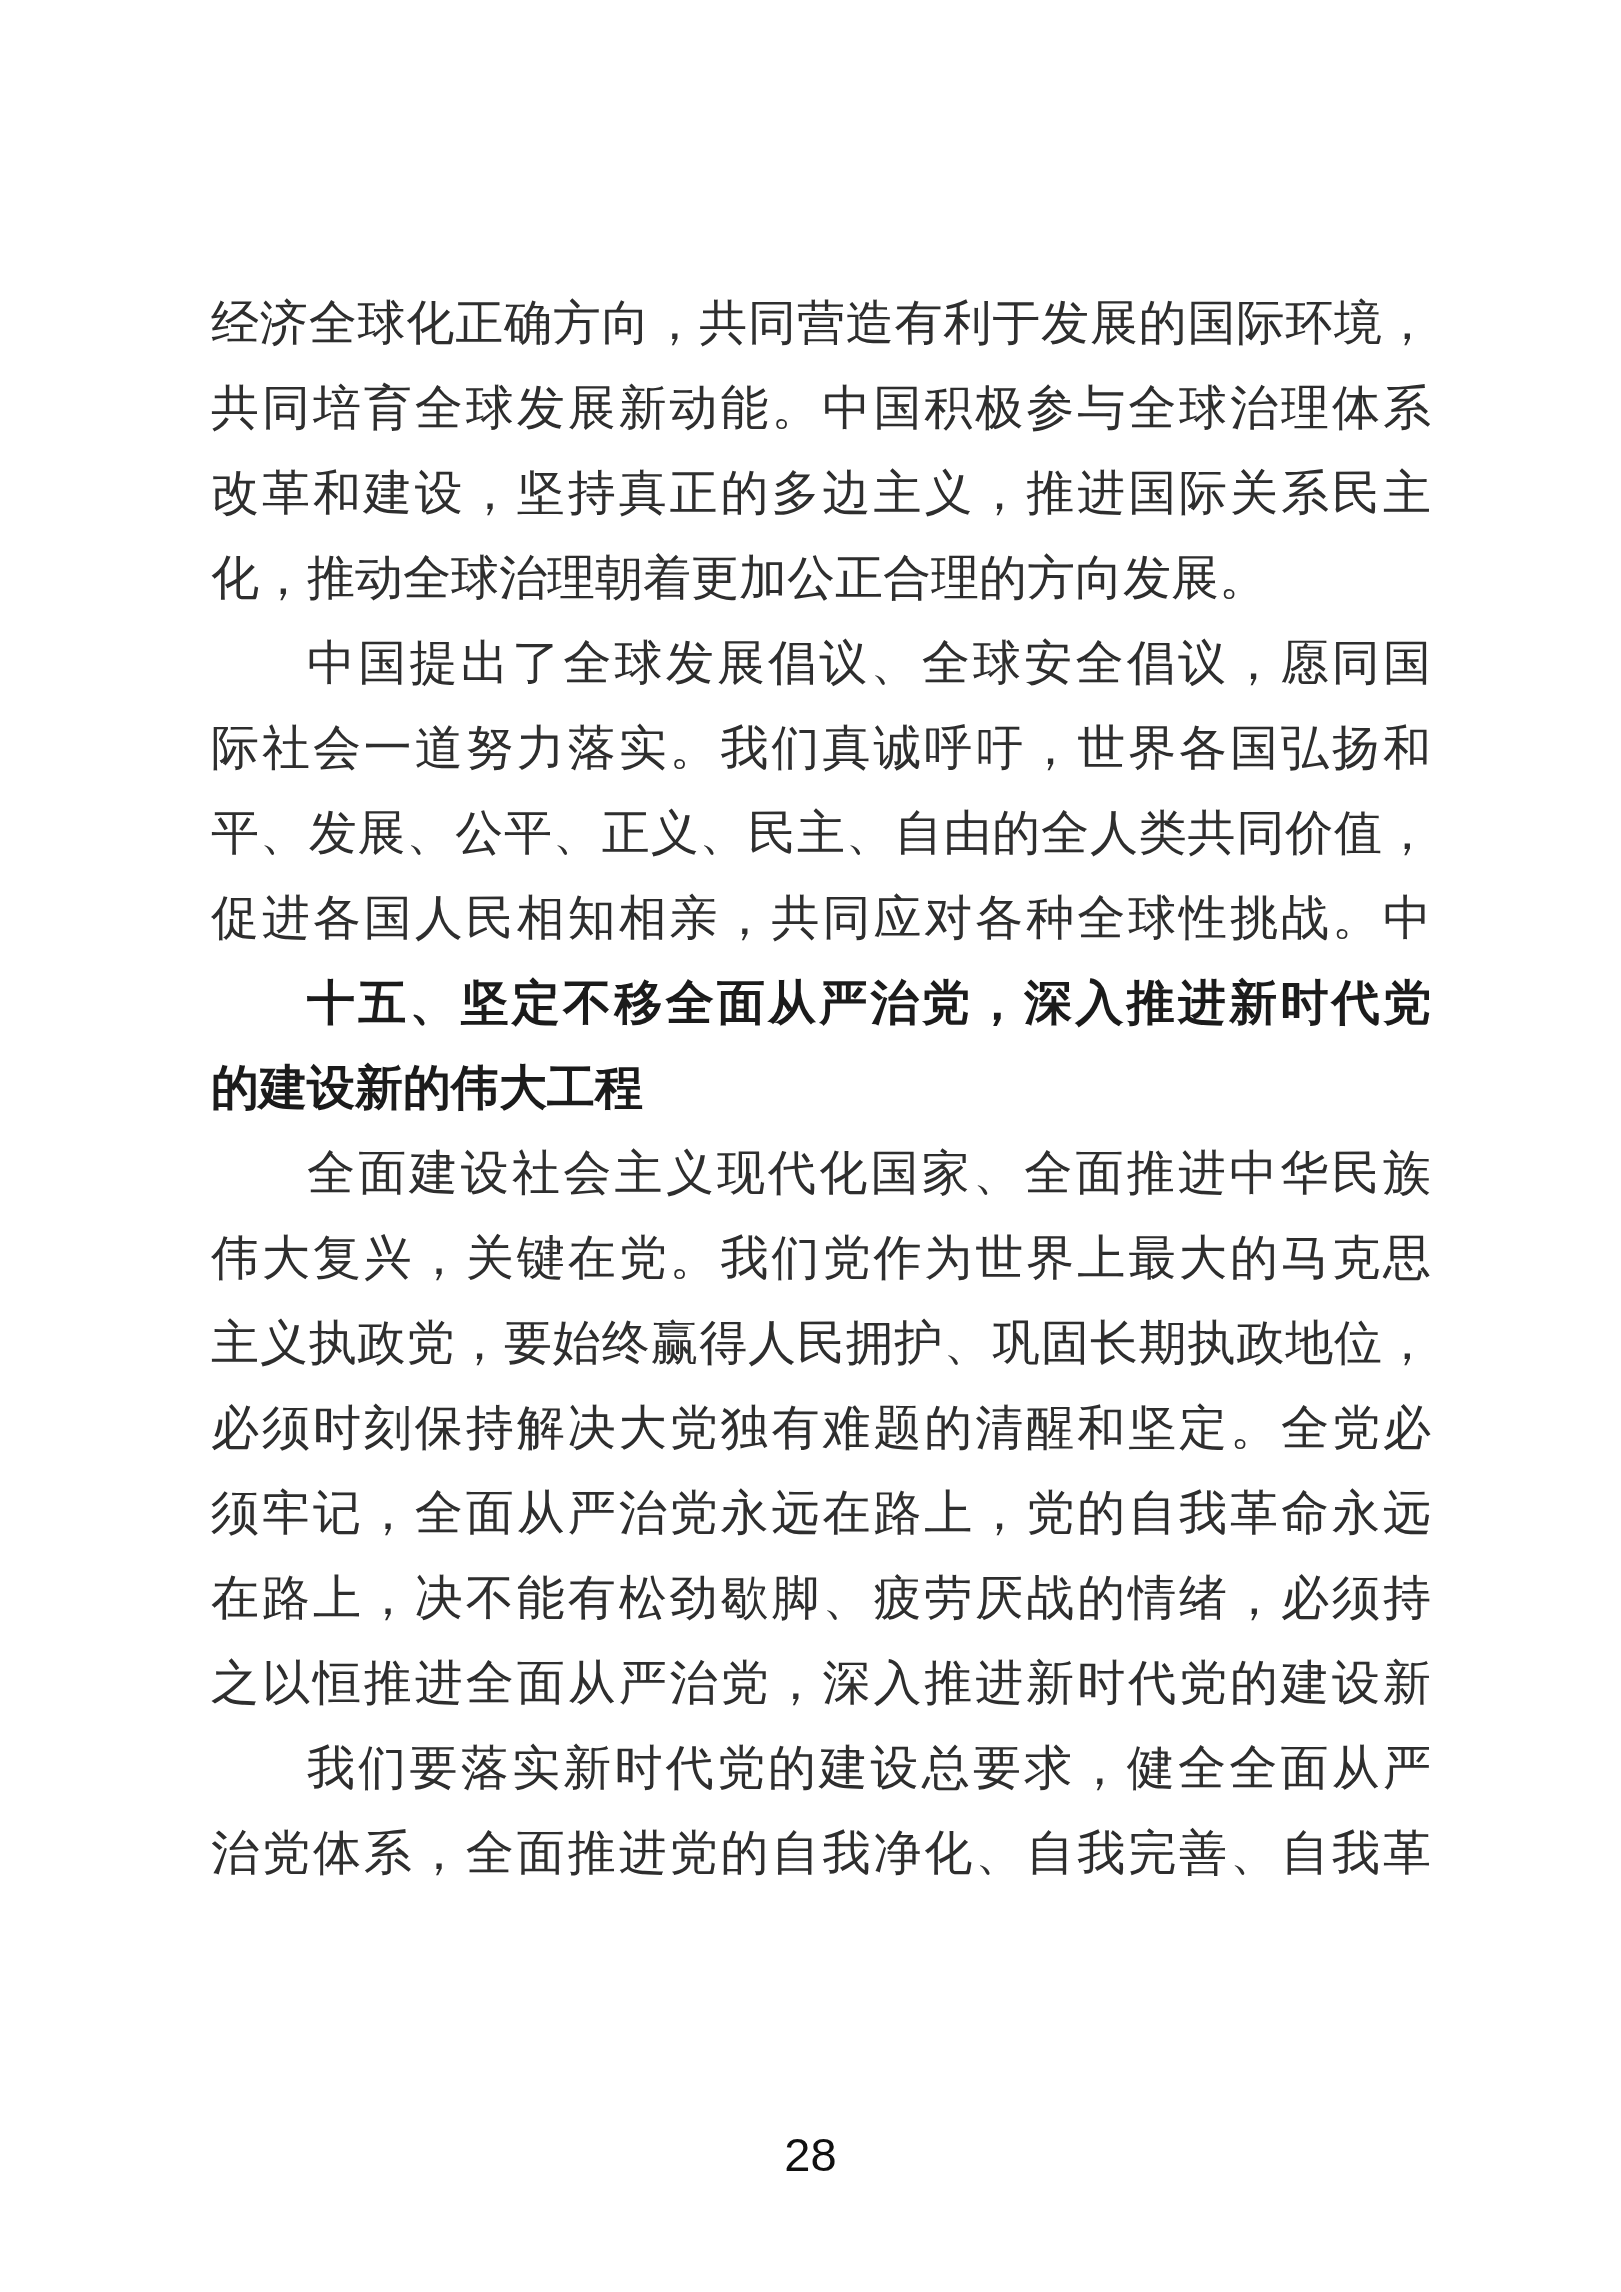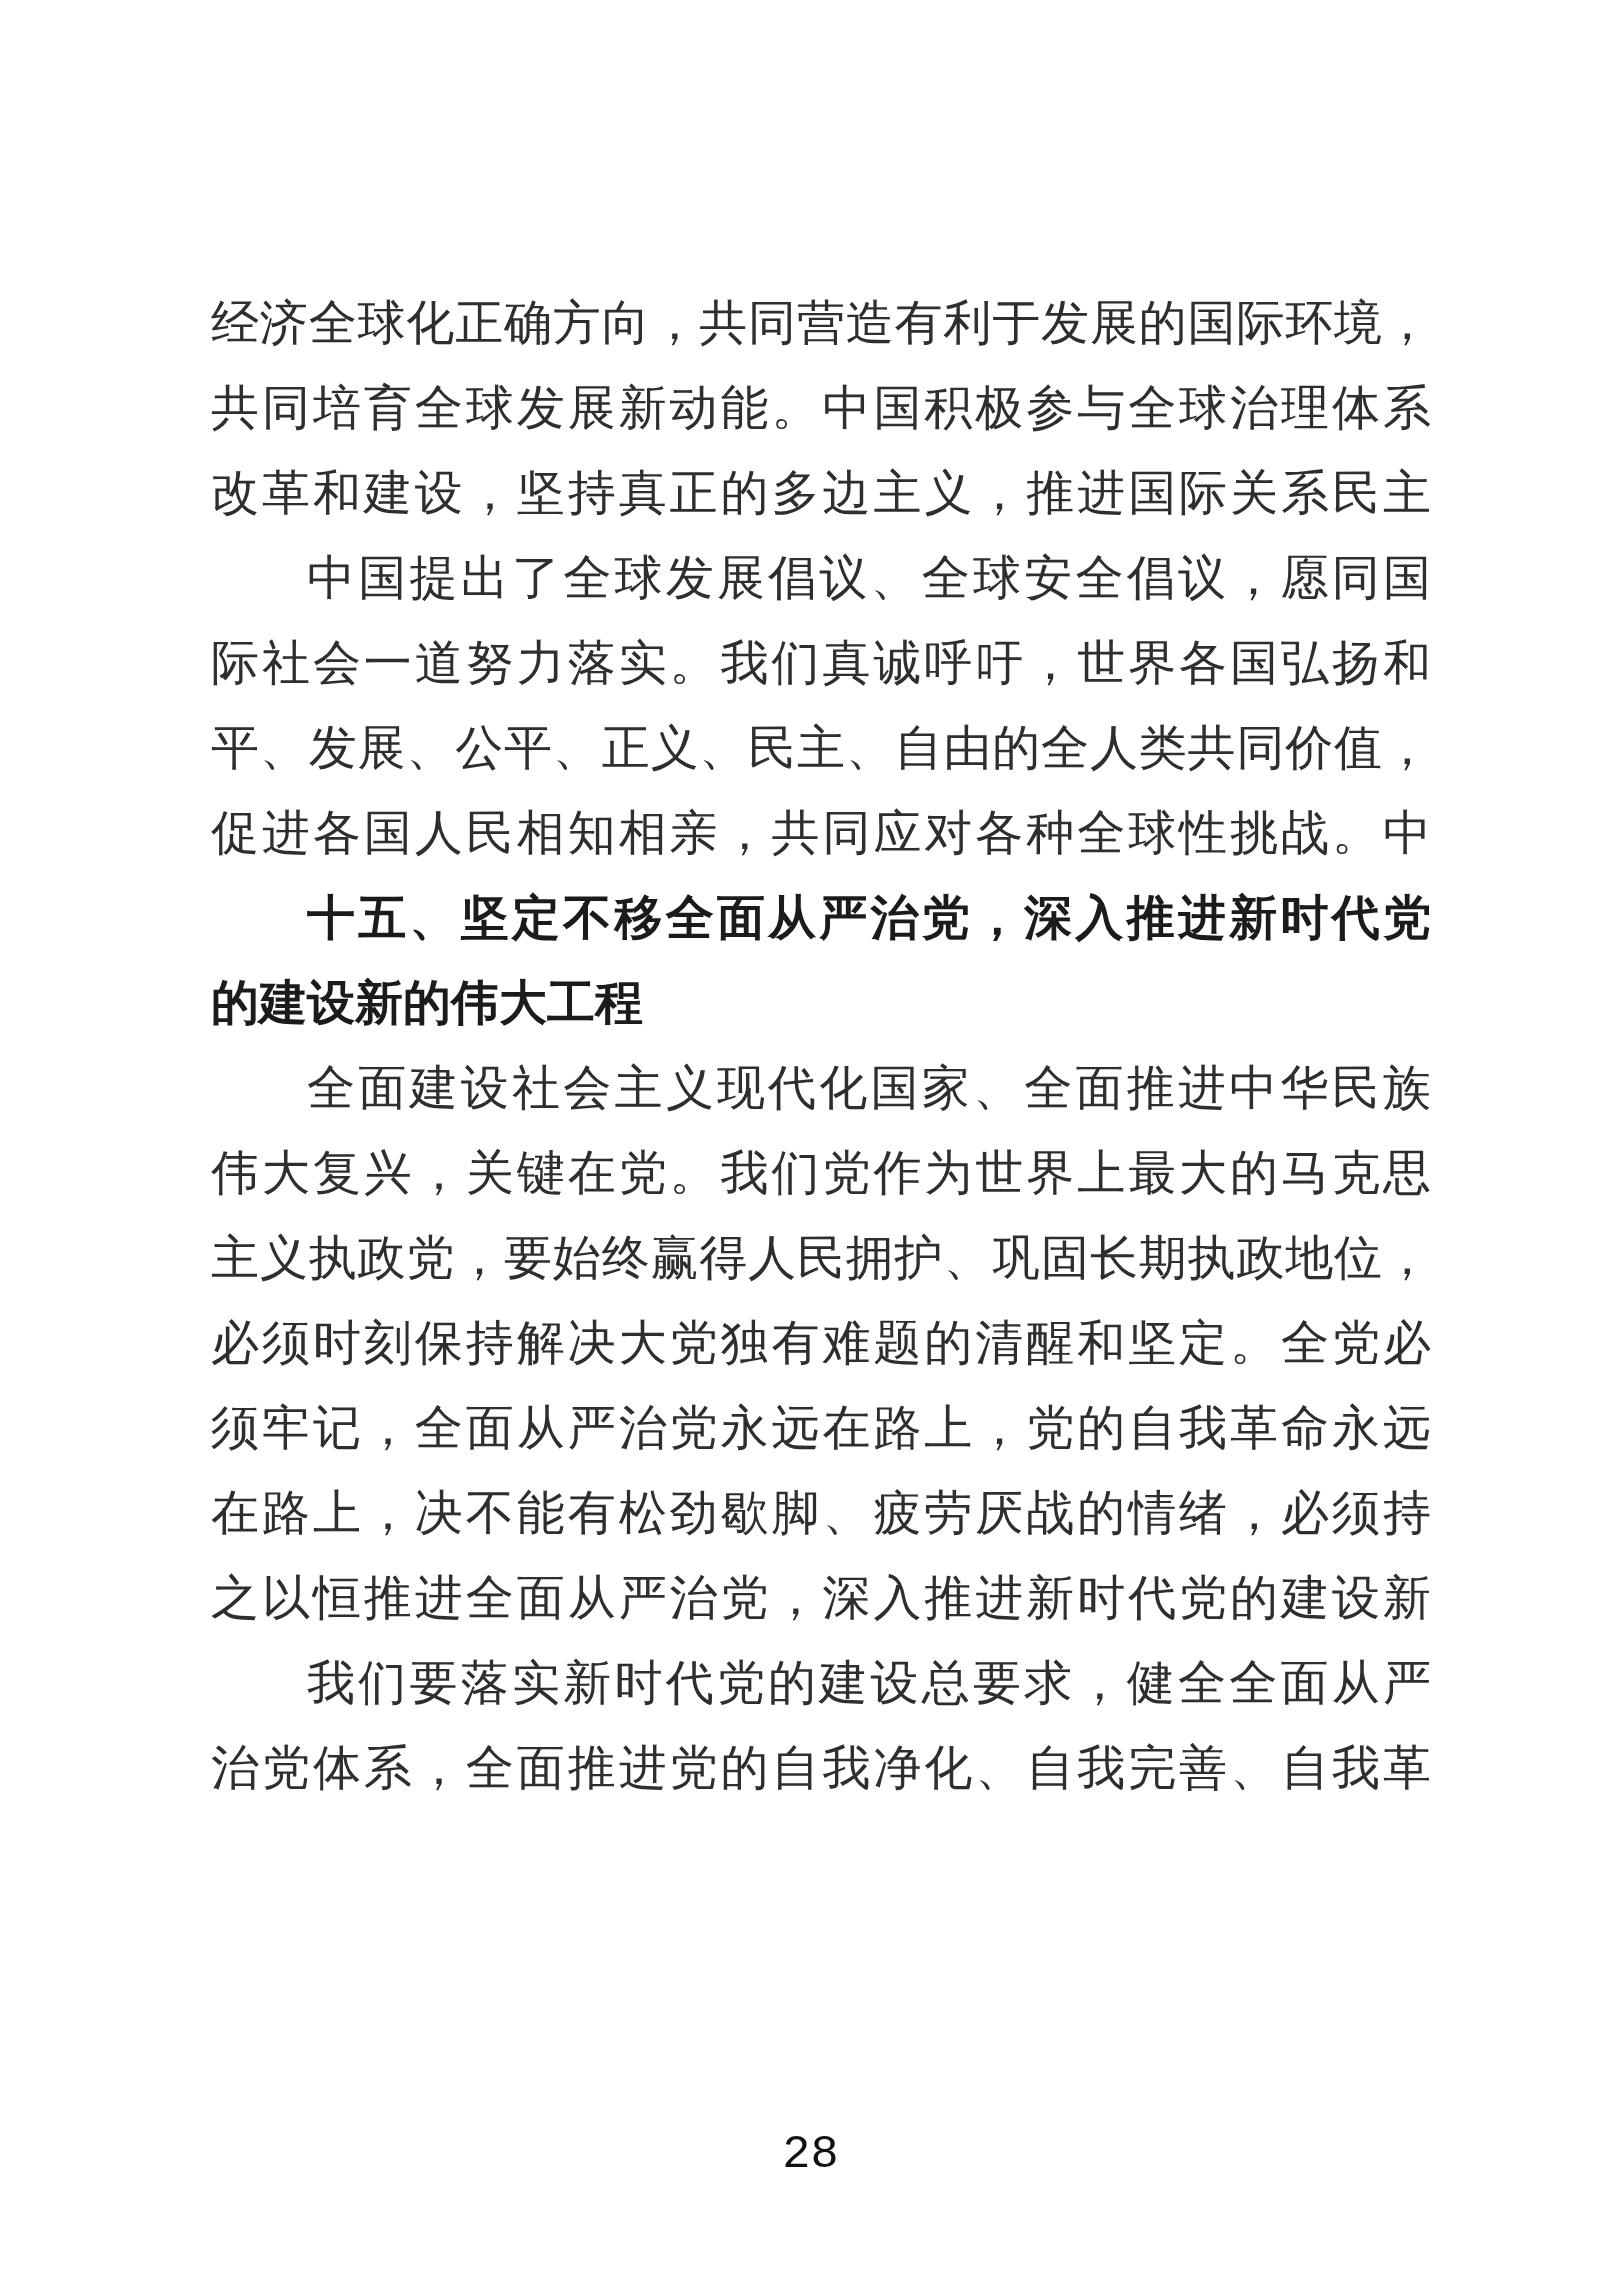--- a/index.html
+++ b/index.html
@@ -48,21 +48,21 @@
   }
   .page-number {
     position: absolute;
     left: 0;
     top: 2125px;
     width: 100%;
     text-align: center;
     font-size: 47px;
     line-height: 59px;
     color: #111111;
-    font-family: Liberation Mono, monospace;
+    font-family: Liberation Sans, sans-serif;
   }
 </style>
 </head>
 <body>
 
 <div class="page">
   <div class="text-block">
       <div class="line fill">
         <span>经</span>
         <span>济</span>
@@ -135,20 +135,21 @@
         <span>，</span>
         <span>推</span>
         <span>进</span>
         <span>国</span>
         <span>际</span>
         <span>关</span>
         <span>系</span>
         <span>民</span>
         <span>主</span>
       </div>
+      <div class="line">化，推动全球治理朝着更加公正合理的方向发展。</div>
       <div class="line fill indent">
         <span>中</span>
         <span>国</span>
         <span>提</span>
         <span>出</span>
         <span>了</span>
         <span>全</span>
         <span>球</span>
         <span>发</span>
         <span>展</span>

